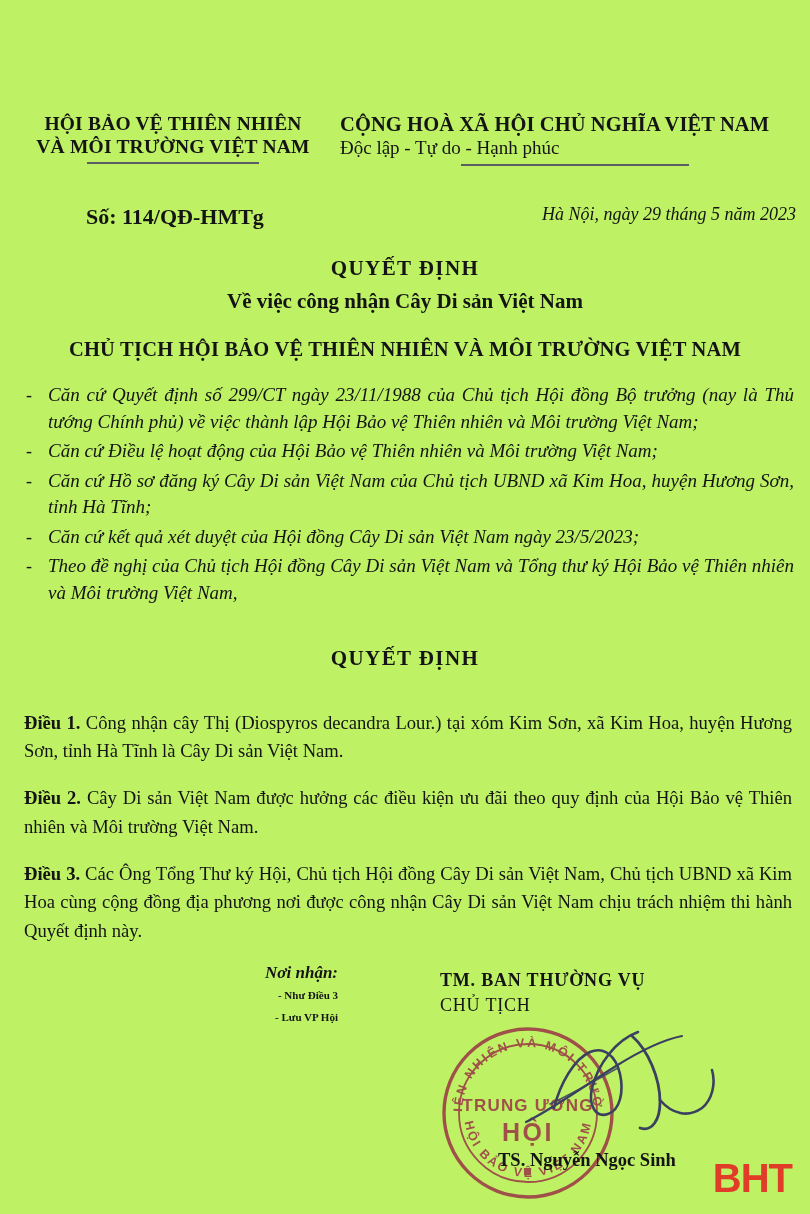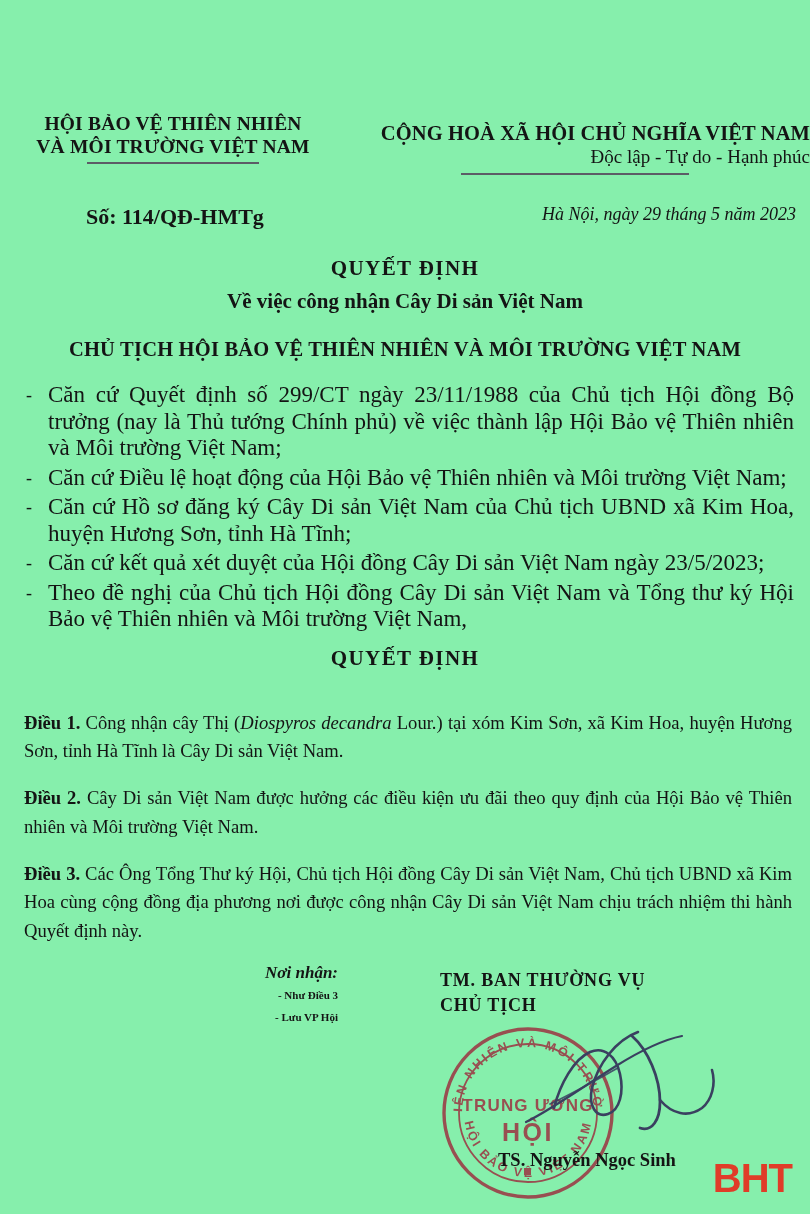--- a/index.html
+++ b/index.html
@@ -9,21 +9,21 @@
     background: #ffffff;
   }
   body {
     font-family: "Liberation Serif", "DejaVu Serif", serif;
     color: #141414;
   }
   #page {
     position: relative;
     width: 810px;
     height: 1214px;
-    background: #86efac;
+    background: #bef264;
     overflow: hidden;
     box-sizing: border-box;
   }
 
   
   .header {
     position: absolute;
     top: 112px;
     left: 0;
     width: 810px;
@@ -31,23 +31,22 @@
     align-items: flex-start;
   }
   .hdr-left {
     width: 340px;
     text-align: center;
     padding-left: 6px;
     box-sizing: border-box;
   }
   .hdr-right {
     width: 470px;
-    text-align: right;
+    text-align: left;
     box-sizing: border-box;
-    margin-top: 9px;
   }
   .org-line {
     font-weight: bold;
     font-size: 19.5px;
     line-height: 23px;
     letter-spacing: .2px;
     white-space: nowrap;
   }
   .nation-line {
     font-weight: bold;
@@ -144,21 +143,22 @@
     flex: 0 0 26px;
     font-size: 18px;
     font-style: italic;
     line-height: 26.5px;
     text-align: left;
     padding-left: 4px;
     box-sizing: border-box;
   }
   .pre-text {
     flex: 1;
-    font-size: 23px;
+    font-size: 19px;
+    font-style: italic;
     line-height: 26.5px;
     text-align: justify;
     text-justify: inter-word;
   }
 
   
   .decide-heading {
     position: absolute;
     top: 646px;
     left: 0;
@@ -177,21 +177,21 @@
     width: 768px;
   }
   .article {
     font-size: 18.6px;
     line-height: 28.5px;
     text-align: justify;
     text-justify: inter-word;
     margin-bottom: 14px;
   }
   .art-label { font-weight: bold; }
-  .latin { font-style: italic; }
+  .latin { }
 
   
   .recipients {
     position: absolute;
     top: 962px;
     left: 38px;
     width: 300px;
     text-align: right;
   }
   .recip-title {
@@ -215,21 +215,21 @@
   }
   .sig-role-1 {
     font-size: 18px;
     font-weight: bold;
     letter-spacing: .8px;
     line-height: 25px;
     white-space: nowrap;
   }
   .sig-role-2 {
     font-size: 18px;
-    font-weight: bold;
+    font-weight: normal;
     letter-spacing: .8px;
     line-height: 25px;
   }
   .sig-name {
     position: absolute;
     top: 1150px;
     left: 498px;
     font-size: 18.5px;
     font-weight: bold;
     white-space: nowrap;

